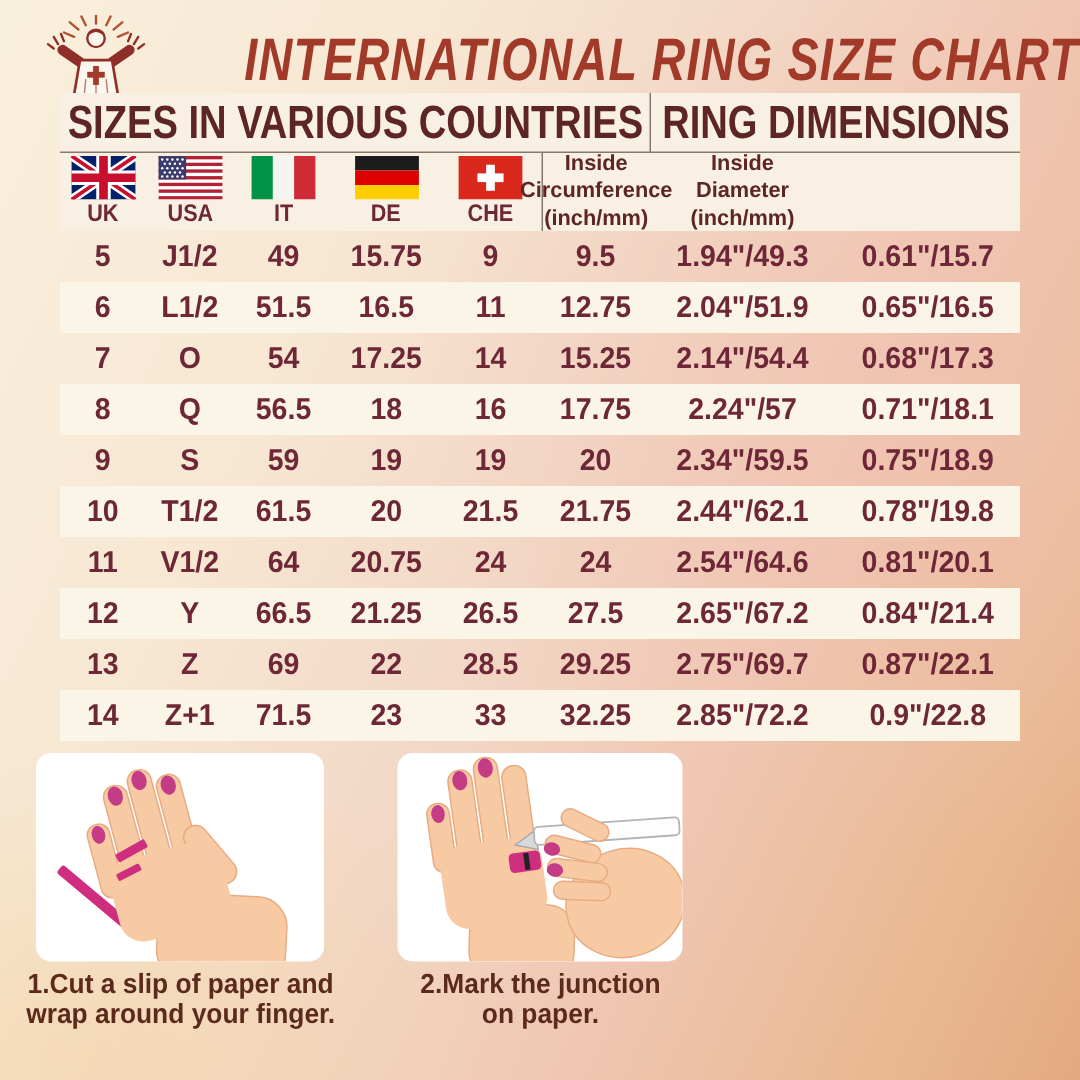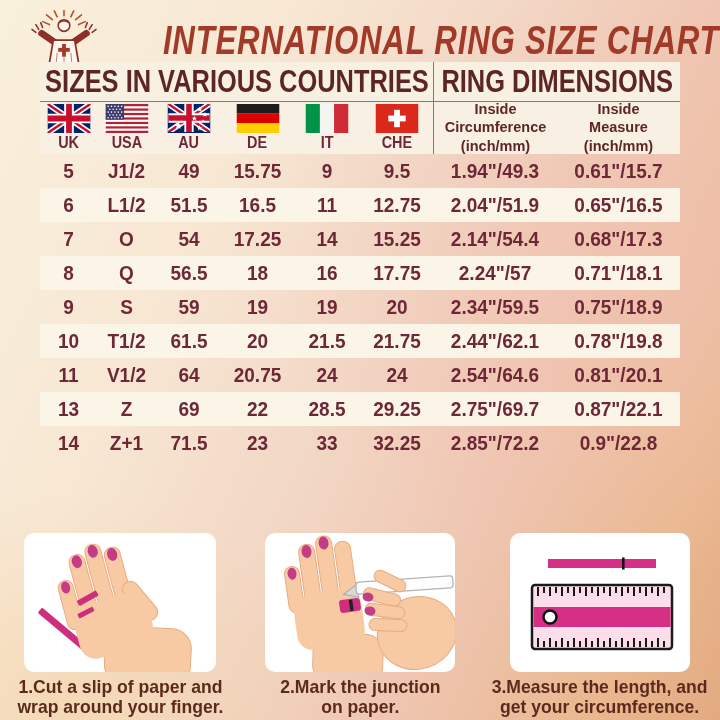--- a/index.html
+++ b/index.html
@@ -36,21 +36,21 @@
   .flag-label{font-size:16px;font-weight:bold;color:var(--text_maroon,#6d2737);margin-top:1px;transform:scaleX(.9);}
   .dim-cell{
     box-sizing:border-box;height:52px;display:flex;flex-direction:column;align-items:center;justify-content:space-between;
     font-size:14.5px;font-weight:bold;line-height:1.07;color:var(--header_maroon,#5e2525);text-align:center;
   }
   .dim-cell.first{border-left:1.5px solid #86786a;}
   .data-row{height:34px;align-items:center;text-align:center;}
   .data-row:nth-child(even){background:var(--row_cream,rgba(252,246,232,.95));}
   .cell{font-size:20px;font-weight:bold;color:var(--text_maroon,#6d2737);transform:scaleX(.95);white-space:nowrap;}
   
-  .steps{position:absolute;left:0;top:533px;width:720px;display:grid;grid-template-columns:240px 240px 240px;justify-items:center;}
+  .steps{position:absolute;left:0;top:502px;width:720px;display:grid;grid-template-columns:240px 240px 240px;justify-items:center;}
   .step{display:flex;flex-direction:column;align-items:center;}
   .card{background:#fff;border-radius:10px;height:139px;overflow:hidden;}
   .card.c1{width:192px;}
   .card.c2{width:190px;}
   .card.c3{width:180px;}
   .caption{
     margin-top:5px;text-align:center;font-size:18.5px;font-weight:bold;line-height:1.1;
     color:var(--caption_brown,#5c2a1d);transform:scaleX(.95);white-space:nowrap;
   }
   .caption span{display:block;}
@@ -154,72 +154,50 @@
               <circle cx="6" cy="14.2" r="0.85"></circle>
               <circle cx="9.5" cy="14.2" r="0.85"></circle>
               <circle cx="13" cy="14.2" r="0.85"></circle>
               <circle cx="16.5" cy="14.2" r="0.85"></circle>
           </g>
         </svg>
         <div class="flag-label">USA</div>
       </div>
       <div class="flag-cell">
         <svg viewBox="0 0 44 30">
-          <defs>
-            <path id="star5" d="M0,-3 L0.9,-0.9 L2.9,-0.9 L1.3,0.35 L1.8,2.4 L0,1.2 L-1.8,2.4 L-1.3,0.35 L-2.9,-0.9 L-0.9,-0.9 Z" fill="#fff"></path>
-          </defs>
-          <rect width="44" height="30" fill="#012169"></rect>
-          <svg x="0" y="0" width="22" height="15" viewBox="0 0 44 30">
-            <rect width="44" height="30" fill="#012169"></rect>
-            <path d="M0,0 44,30 M44,0 0,30" stroke="#fff" stroke-width="6"></path>
-            <path d="M0,0 44,30 M44,0 0,30" stroke="#C8102E" stroke-width="2.6"></path>
-            <path d="M22,0 V30 M0,15 H44" stroke="#fff" stroke-width="10"></path>
-            <path d="M22,0 V30 M0,15 H44" stroke="#C8102E" stroke-width="6"></path>
-          </svg>
-          <use href="#star5" transform="translate(11,22.5) scale(1.35)"></use>
-          <use href="#star5" transform="translate(33,25)"></use>
-          <use href="#star5" transform="translate(27.5,15) scale(0.95)"></use>
-          <use href="#star5" transform="translate(33,5.5) scale(0.95)"></use>
-          <use href="#star5" transform="translate(38.5,11) scale(0.95)"></use>
-          <use href="#star5" transform="translate(36.5,17.5) scale(0.6)"></use>
-        </svg>
-        <div class="flag-label">AU</div>
+          <rect width="14.67" height="30" fill="#009246"></rect>
+          <rect x="14.67" width="14.67" height="30" fill="#F4F5F0"></rect>
+          <rect x="29.33" width="14.67" height="30" fill="#CE2B37"></rect>
+        </svg>
+        <div class="flag-label">IT</div>
       </div>
       <div class="flag-cell">
         <svg viewBox="0 0 44 30">
           <rect width="44" height="10" fill="#1c1c1c"></rect>
           <rect y="10" width="44" height="10" fill="#DD0000"></rect>
           <rect y="20" width="44" height="10" fill="#FFCE00"></rect>
         </svg>
         <div class="flag-label">DE</div>
-      </div>
-      <div class="flag-cell">
-        <svg viewBox="0 0 44 30">
-          <rect width="14.67" height="30" fill="#009246"></rect>
-          <rect x="14.67" width="14.67" height="30" fill="#F4F5F0"></rect>
-          <rect x="29.33" width="14.67" height="30" fill="#CE2B37"></rect>
-        </svg>
-        <div class="flag-label">IT</div>
       </div>
       <div class="flag-cell">
         <svg viewBox="0 0 44 30">
           <rect width="44" height="30" fill="#DA291C"></rect>
           <rect x="19" y="6" width="6" height="18" fill="#fff"></rect>
           <rect x="13" y="12" width="18" height="6" fill="#fff"></rect>
         </svg>
         <div class="flag-label">CHE</div>
       </div>
       <div class="dim-cell first">
         <span>Inside</span>
         <span>Circumference</span>
         <span>(inch/mm)</span>
       </div>
       <div class="dim-cell">
         <span>Inside</span>
-        <span>Measure</span>
+        <span>Diameter</span>
         <span>(inch/mm)</span>
       </div>
     </div>
 
     <div id="table-rows">
         <div class="grid8 data-row">
           <div class="cell">5</div>
           <div class="cell">J1/2</div>
           <div class="cell">49</div>
           <div class="cell">15.75</div>
@@ -280,20 +258,30 @@
         </div>
         <div class="grid8 data-row">
           <div class="cell">11</div>
           <div class="cell">V1/2</div>
           <div class="cell">64</div>
           <div class="cell">20.75</div>
           <div class="cell">24</div>
           <div class="cell">24</div>
           <div class="cell">2.54"/64.6</div>
           <div class="cell">0.81"/20.1</div>
+        </div>
+        <div class="grid8 data-row">
+          <div class="cell">12</div>
+          <div class="cell">Y</div>
+          <div class="cell">66.5</div>
+          <div class="cell">21.25</div>
+          <div class="cell">26.5</div>
+          <div class="cell">27.5</div>
+          <div class="cell">2.65"/67.2</div>
+          <div class="cell">0.84"/21.4</div>
         </div>
         <div class="grid8 data-row">
           <div class="cell">13</div>
           <div class="cell">Z</div>
           <div class="cell">69</div>
           <div class="cell">22</div>
           <div class="cell">28.5</div>
           <div class="cell">29.25</div>
           <div class="cell">2.75"/69.7</div>
           <div class="cell">0.87"/22.1</div>
@@ -376,32 +364,15 @@
           <ellipse cx="103" cy="64" rx="5.5" ry="4.5" fill="#c43c86" transform="rotate(14 103 64)"></ellipse>
           <ellipse cx="105" cy="78" rx="5.5" ry="4.5" fill="#c43c86" transform="rotate(7 105 78)"></ellipse>
         </svg>
       </div>
       <div class="caption">
         <span>2.Mark the junction</span>
         <span>on paper.</span>
       </div>
     </div>
 
-    <div class="step">
-      <div class="card c3">
-        <svg viewBox="0 0 180 139" width="180" height="139">
-          <rect x="38" y="26" width="108" height="9" fill="#d62f86"></rect>
-          <rect x="112" y="24.5" width="2.6" height="12" fill="#111"></rect>
-          <rect x="22" y="52" width="140" height="64" rx="3" fill="#fbdeea" stroke="#1a1a1a" stroke-width="2.5"></rect>
-          <rect x="23.5" y="74" width="137" height="20" fill="#d62f86"></rect>
-          <circle cx="40" cy="84" r="6.5" fill="#fff" stroke="#111" stroke-width="2.5"></circle>
-          <path d="M28,54v9 M34,54v6 M40,54v9 M46,54v6 M52,54v9 M58,54v6 M64,54v9 M70,54v6 M76,54v9 M82,54v6 M88,54v9 M94,54v6 M100,54v9 M106,54v6 M112,54v9 M118,54v6 M124,54v9 M130,54v6 M136,54v9 M142,54v6 M148,54v9 M154,54v6" stroke="#1a1a1a" stroke-width="2" fill="none"></path>
-          <path d="M28,114v-9 M34,114v-6 M40,114v-9 M46,114v-6 M52,114v-9 M58,114v-6 M64,114v-9 M70,114v-6 M76,114v-9 M82,114v-6 M88,114v-9 M94,114v-6 M100,114v-9 M106,114v-6 M112,114v-9 M118,114v-6 M124,114v-9 M130,114v-6 M136,114v-9 M142,114v-6 M148,114v-9 M154,114v-6" stroke="#1a1a1a" stroke-width="2" fill="none"></path>
-        </svg>
-      </div>
-      <div class="caption">
-        <span>3.Measure the length, and</span>
-        <span>get your circumference.</span>
-      </div>
-    </div>
 
   </div>
 </div>
 
 </body></html>

